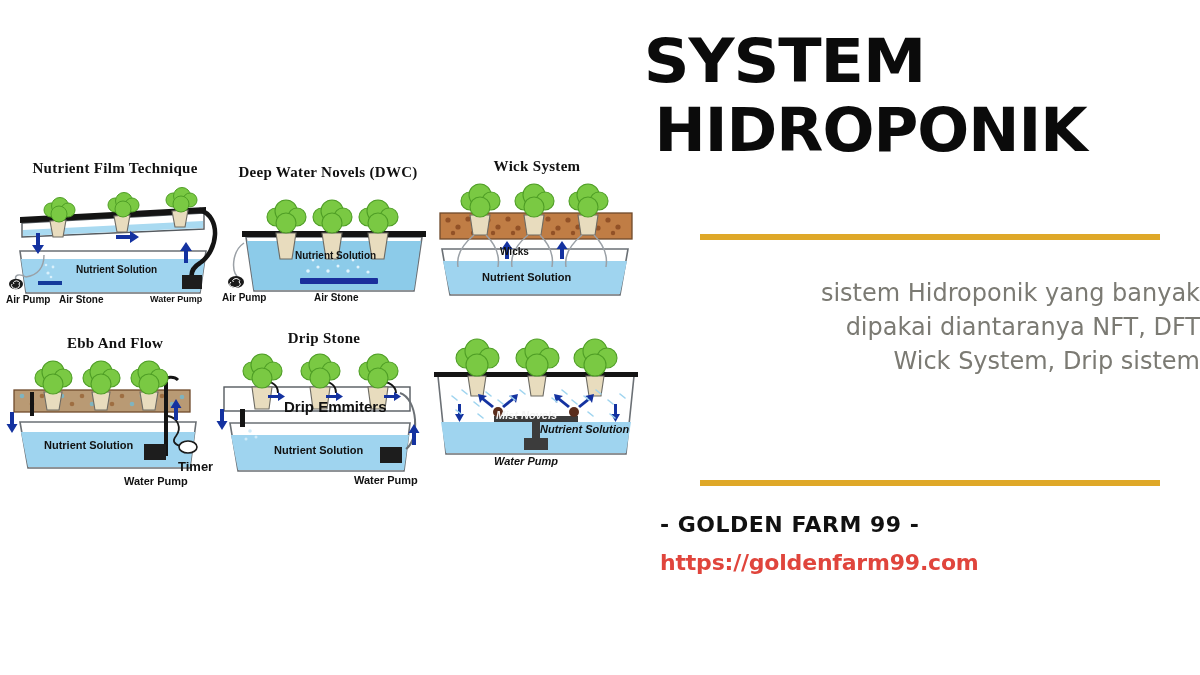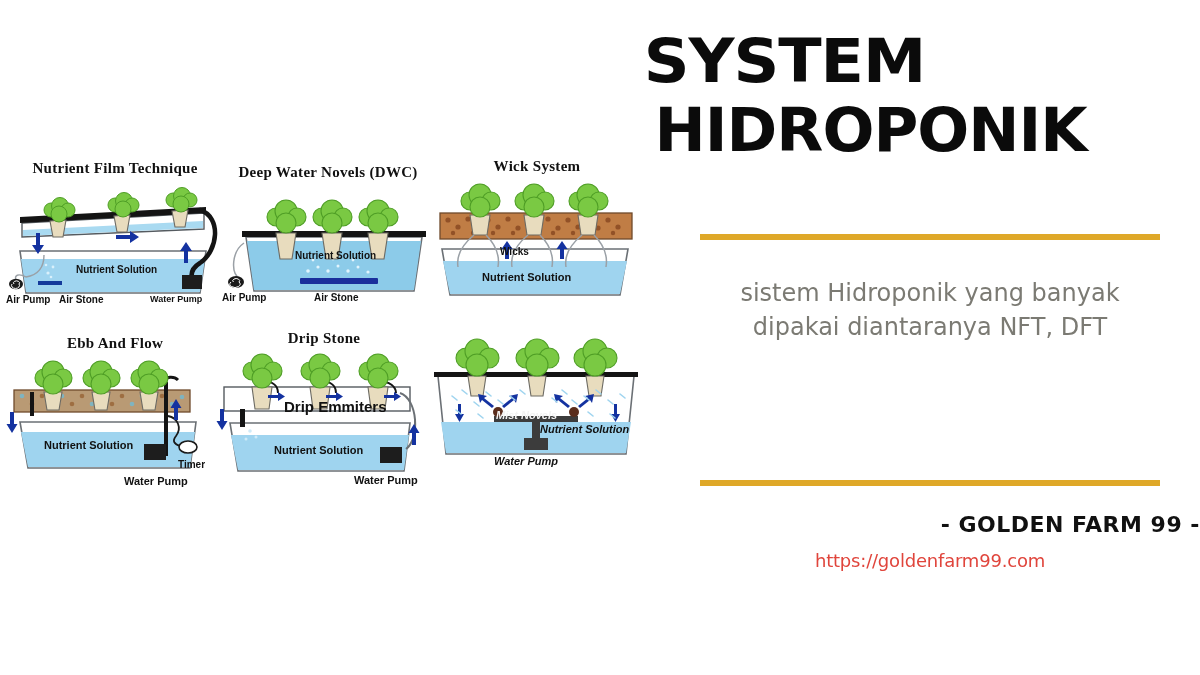--- a/index.html
+++ b/index.html
@@ -86,46 +86,46 @@
     position: absolute;
     left: 40px;
     width: 460px;
     height: 6px;
     background: #dfa828;
   }
   .subtitle {
     position: absolute;
     left: 0;
     width: 540px;
-    text-align: center;
+    text-align: right;
     font-family: "DejaVu Sans", sans-serif;
     font-size: 24px;
     line-height: 1.42;
     color: #7b7a73;
     font-weight: normal;
   }
   .brand {
     position: absolute;
     left: 0;
     width: 540px;
-    text-align: right;
+    text-align: left;
     font-family: "DejaVu Sans", sans-serif;
     font-weight: bold;
     font-size: 22px;
     color: #111111;
     letter-spacing: .5px;
   }
   .url {
     position: absolute;
     left: 0;
     width: 540px;
-    text-align: center;
+    text-align: left;
     font-family: "DejaVu Sans", sans-serif;
-    font-weight: normal;
-    font-size: 18px;
+    font-weight: bold;
+    font-size: 22px;
     color: #e0453c;
     letter-spacing: -.2px;
   }
 </style>
 </head>
 <body>
 
 <div class="page">
 
   <div class="diagrams">
@@ -401,21 +401,21 @@
             <circle cx="105" cy="26" r="9"></circle>
               <circle cx="95" cy="32" r="10"></circle>
             <circle cx="134" cy="26" r="9"></circle>
               <circle cx="143" cy="20" r="11"></circle>
             <circle cx="153" cy="26" r="9"></circle>
               <circle cx="143" cy="32" r="10"></circle>
           </g>
         </svg>
 
         <div class="label" style="left:38px; top:88px; font-size:11px;">Nutrient Solution</div>
-        <div class="label" style="left:172px; top:108px; font-size:10px;">Timer</div>
+        <div class="label" style="left:172px; top:108px; font-size:13px;">Timer</div>
         <div class="label" style="left:118px; top:124px; font-size:11px;">Water Pump</div>
       </div>
     </div>
 
     <div class="diagram" style="left:214px; top:180px; width:220px; height:162px;">
       <div class="d-title" style="font-size:15px; width:220px;">Drip Stone</div>
       <div class="d-body" style="width:220px; height:140px;">
         <svg width="220" height="140" style="position:absolute;left:0;top:0;">
 
           <path d="M16 76 L196 76 L190 124 L24 124 Z" fill="#ffffff" stroke="#6b7075" stroke-width="1.6"></path>
@@ -561,20 +561,21 @@
     <div class="headline" style="top:32px;">
       <span class="l1">SYSTEM</span>
       <span class="l2">HIDROPONIK</span>
     </div>
 
     <div class="rule" style="top:234px;"></div>
 
     <div class="subtitle" style="top:276px;">
       <span>sistem Hidroponik yang banyak</span><br>
       <span>dipakai diantaranya NFT, DFT</span><br>
+      <span>Wick System, Drip sistem</span>
     </div>
 
     <div class="rule" style="top:480px;"></div>
 
     <div class="brand" style="top:512px;">- GOLDEN FARM 99 -</div>
 
     <div class="url" style="top:550px;">https://goldenfarm99.com</div>
 
   </div>
 

